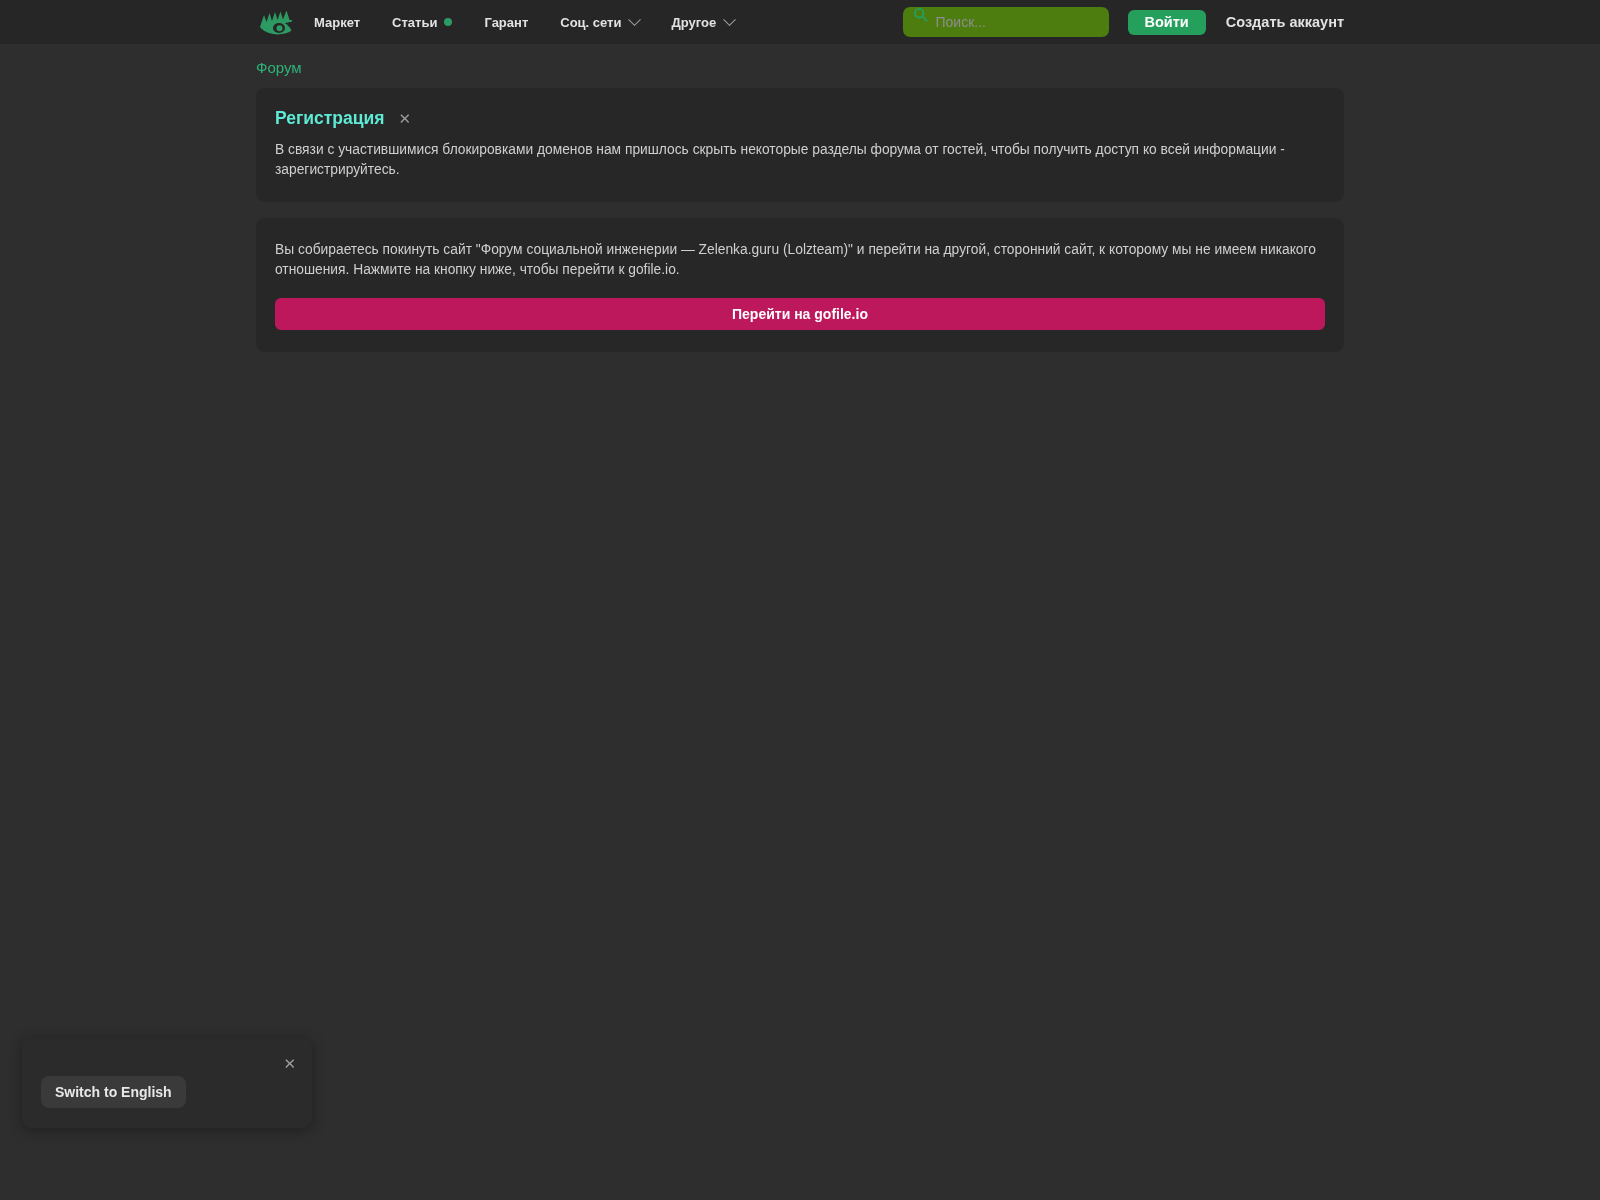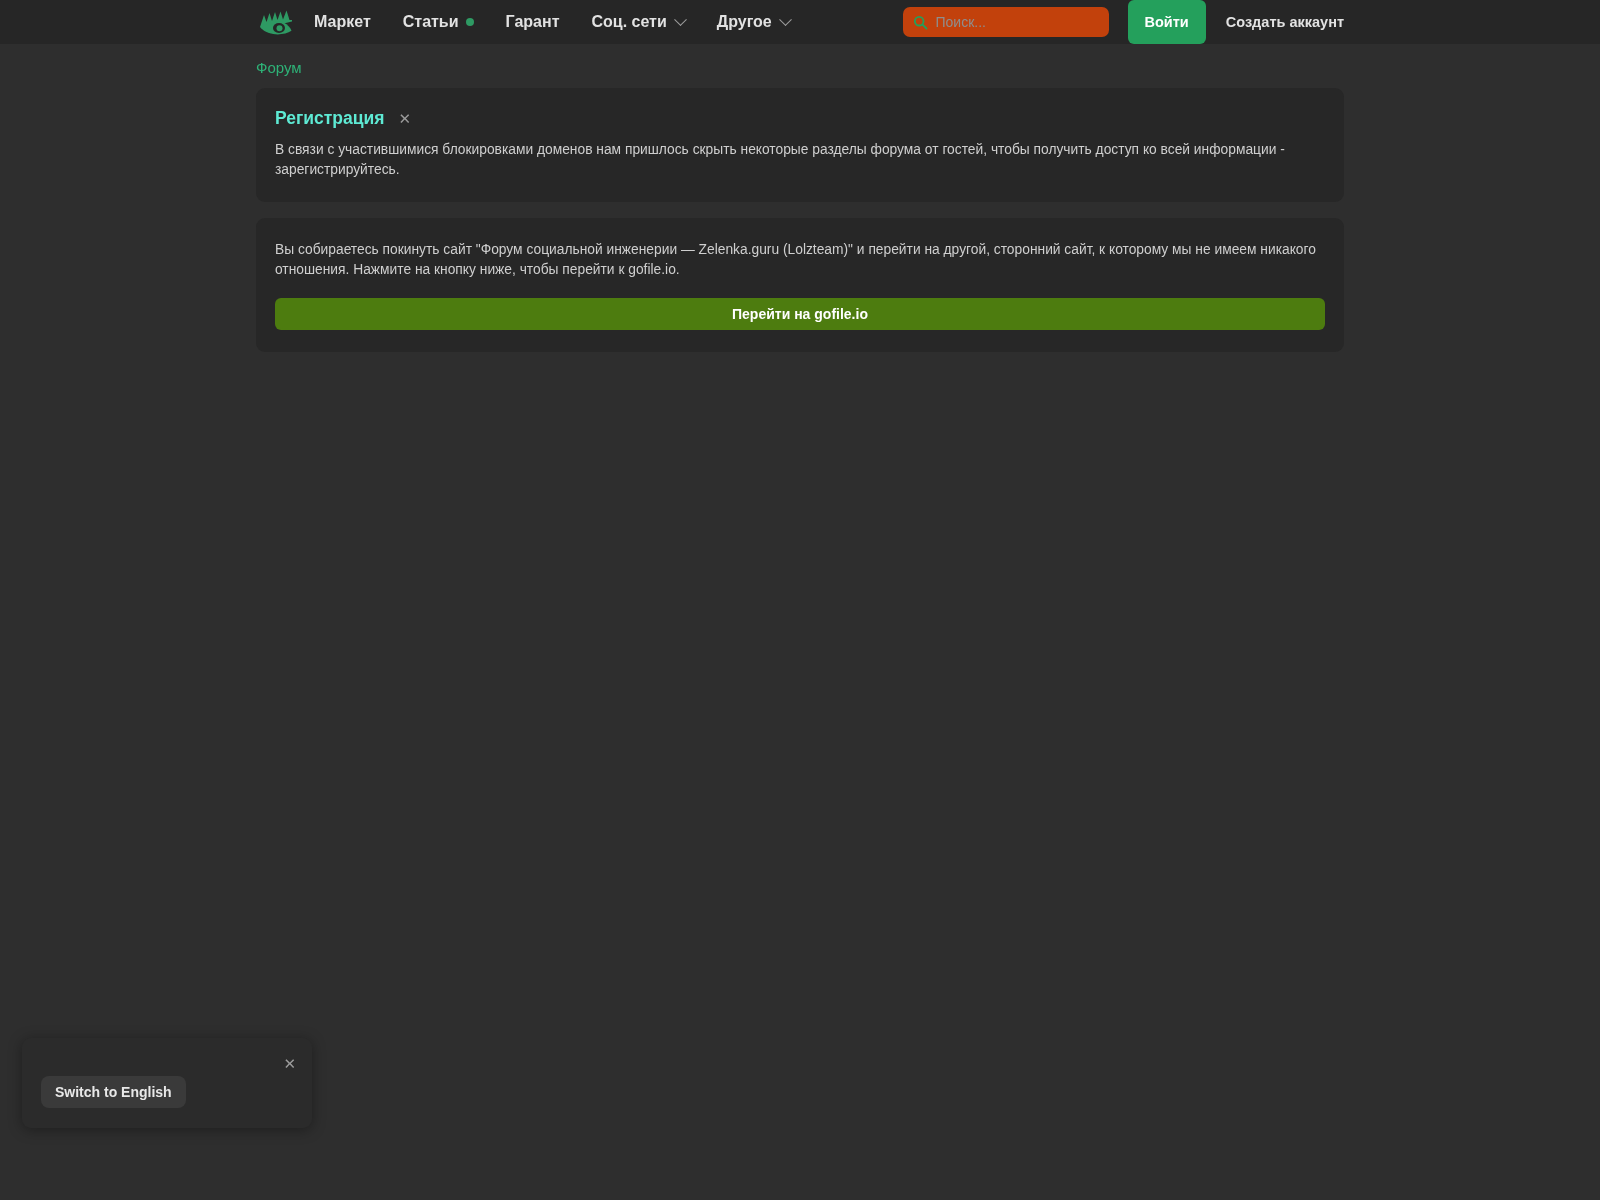--- a/index.html
+++ b/index.html
@@ -51,21 +51,21 @@
     align-items: center;
     gap: 0px;
   }
 
   .nav-item {
     display: flex;
     align-items: center;
     gap: 7px;
     padding: 0 16px;
     height: 44px;
-    font-size: 16px;
+    font-size: 13px;
     font-weight: 700;
     color: #e2e2e2;
     cursor: pointer;
     white-space: nowrap;
   }
   .nav-item:first-child { padding-left: 0; }
 
   .dot-green {
     width: 8px;
     height: 8px;
@@ -87,24 +87,23 @@
   .header-right {
     margin-left: auto;
     display: flex;
     align-items: center;
     gap: 0;
   }
 
   .search-box {
     width: 206px;
     height: 30px;
-    background: #c2410c;
+    background: #4d7c0f;
     border-radius: 7px;
     display: flex;
-    align-items: center;
     padding: 0 10px;
     gap: 8px;
     cursor: text;
   }
 
   .search-icon { flex: 0 0 auto; display: block; }
 
   .search-input {
     background: transparent;
     border: none;
@@ -115,21 +114,21 @@
     width: 100%;
   }
   .search-input::placeholder { color: #8e8e8e; }
 
   .btn-login {
     margin-left: 19px;
     background: #24a05c;
     color: #ffffff;
     border: none;
     border-radius: 6px;
-    height: 44px;
+    height: 25px;
     padding: 0 17px;
     font-size: 14.5px;
     font-weight: 700;
     font-family: inherit;
     cursor: pointer;
   }
 
   .btn-register {
     margin-left: 20px;
     font-size: 14.5px;
@@ -201,21 +200,21 @@
   .warn-text {
     font-size: 13.8px;
     line-height: 1.45;
     color: #cfcfcf;
     margin-bottom: 18px;
   }
 
   .btn-goto {
     display: block;
     width: 100%;
-    background: #4d7c0f;
+    background: #be185d;
     color: #ffffff;
     border: none;
     border-radius: 6px;
     height: 32px;
     font-size: 14px;
     font-weight: 700;
     font-family: inherit;
     cursor: pointer;
     text-align: center;
     line-height: 32px;

